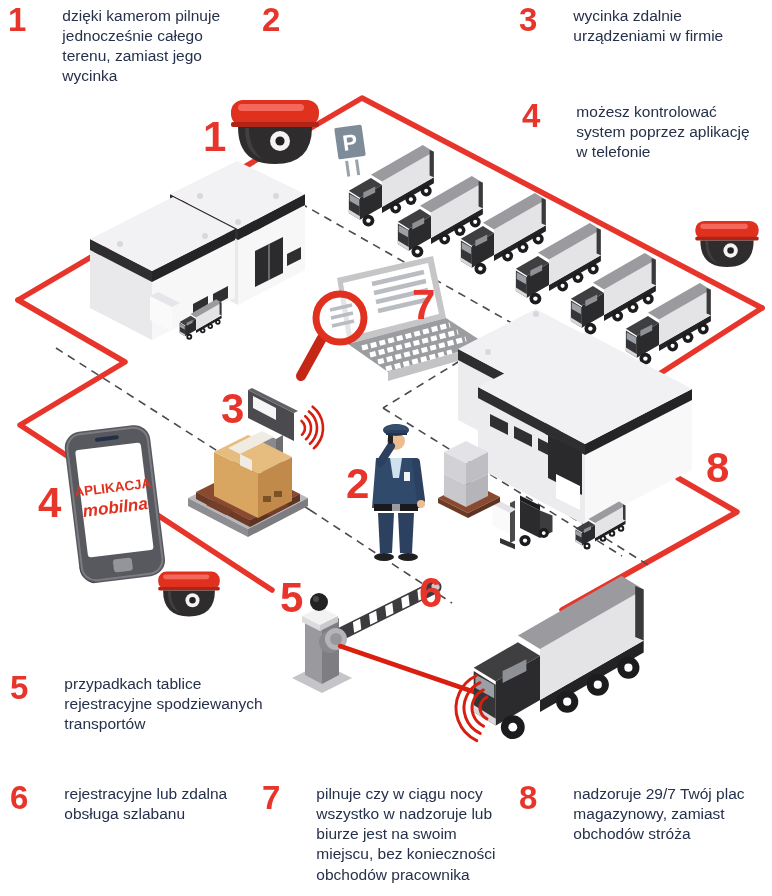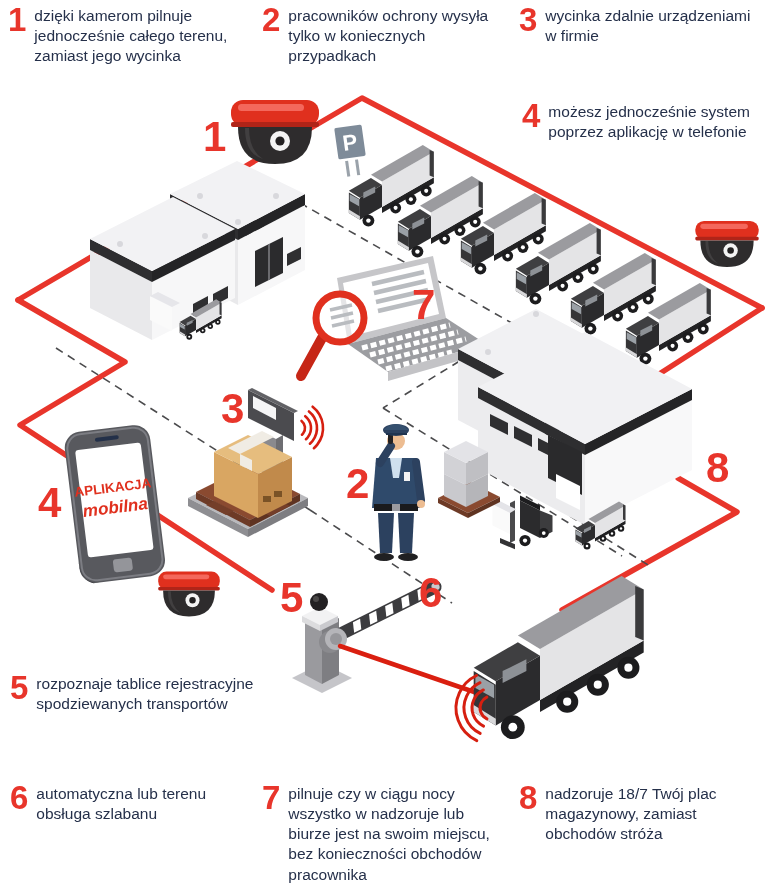--- a/index.html
+++ b/index.html
@@ -1,20 +1,20 @@
 <!DOCTYPE html>
 <html><head>
 <meta charset="utf-8">
 <style>
   html,body{margin:0;padding:0;background:#fff;}
   #stage{position:relative;width:772px;height:896px;background:#ffffff;overflow:hidden;
          font-family:"Liberation Sans",sans-serif;}
   .callout{position:absolute;display:flex;align-items:flex-start;gap:9px;}
   .callout-num{font-size:33px;font-weight:bold;color:#e8352b;line-height:0.85;letter-spacing:-1px;}
-  .callout-text{font-size:15.5px;line-height:1.3;color:#25304a;font-weight:500;}
+  .callout-text{font-size:15.5px;line-height:1.3;color:#25304a;font-weight:500;margin-left:28px;}
   .marker{position:absolute;font-size:42px;font-weight:bold;color:#e8352b;line-height:1;letter-spacing:-1px;}
   svg{position:absolute;left:0;top:0;}
   svg text{font-family:"Liberation Sans",sans-serif;}
 </style>
 </head>
 <body>
 
 <div id="stage">
 
   <svg width="772" height="896" viewBox="0 0 772 896">
@@ -313,40 +313,39 @@
   <div class="marker" style="left:419px;top:572px">6</div>
   <div class="marker" style="left:412px;top:284px">7</div>
   <div class="marker" style="left:706px;top:447px">8</div>
 
   <div class="callout" style="left:8px;top:6px;width:235px">
     <div class="callout-num">1</div>
     <div class="callout-text">dzięki kamerom pilnuje jednocześnie całego terenu, zamiast jego wycinka</div>
   </div>
   <div class="callout" style="left:262px;top:6px;width:240px">
     <div class="callout-num">2</div>
-    <div class="callout-text">pracowników ochrony wysyła tylko w koniecznych przypadkach</div>
   </div>
   <div class="callout" style="left:519px;top:6px;width:235px">
     <div class="callout-num">3</div>
     <div class="callout-text">wycinka zdalnie urządzeniami w firmie</div>
   </div>
   <div class="callout" style="left:522px;top:102px;width:240px">
     <div class="callout-num">4</div>
-    <div class="callout-text">możesz jednocześnie system poprzez aplikację w telefonie</div>
+    <div class="callout-text">możesz kontrolować system poprzez aplikację w telefonie</div>
   </div>
   <div class="callout" style="left:10px;top:674px;width:265px">
     <div class="callout-num">5</div>
-    <div class="callout-text">rozpoznaje tablice rejestracyjne spodziewanych transportów</div>
+    <div class="callout-text">przypadkach tablice rejestracyjne spodziewanych transportów</div>
   </div>
   <div class="callout" style="left:10px;top:784px;width:235px">
     <div class="callout-num">6</div>
-    <div class="callout-text">automatyczna lub terenu obsługa szlabanu</div>
+    <div class="callout-text">rejestracyjne lub zdalna obsługa szlabanu</div>
   </div>
   <div class="callout" style="left:262px;top:784px;width:235px">
     <div class="callout-num">7</div>
     <div class="callout-text">pilnuje czy w ciągu nocy wszystko w nadzoruje lub biurze jest na swoim miejscu, bez konieczności obchodów pracownika</div>
   </div>
   <div class="callout" style="left:519px;top:784px;width:240px">
     <div class="callout-num">8</div>
-    <div class="callout-text">nadzoruje 18/7 Twój plac magazynowy, zamiast obchodów stróża</div>
+    <div class="callout-text">nadzoruje 29/7 Twój plac magazynowy, zamiast obchodów stróża</div>
   </div>
 
 </div>
 
 </body></html>

